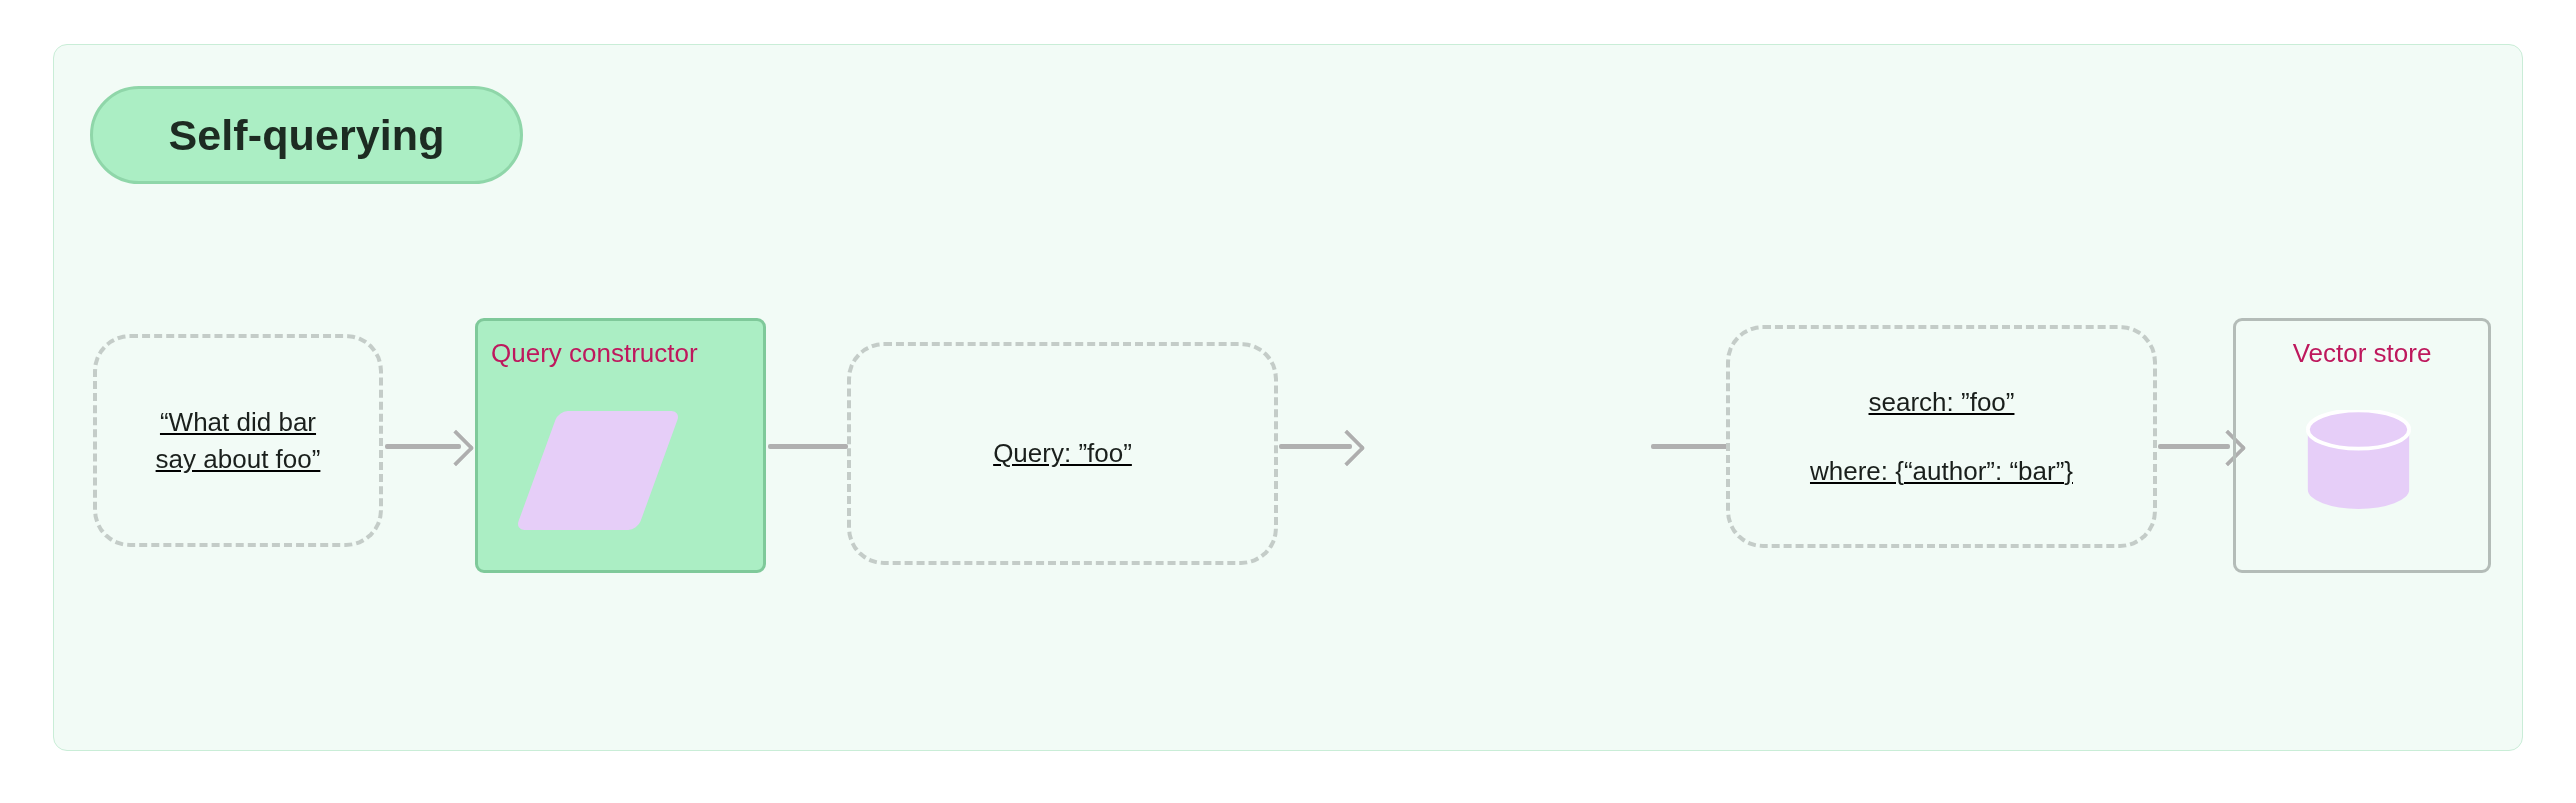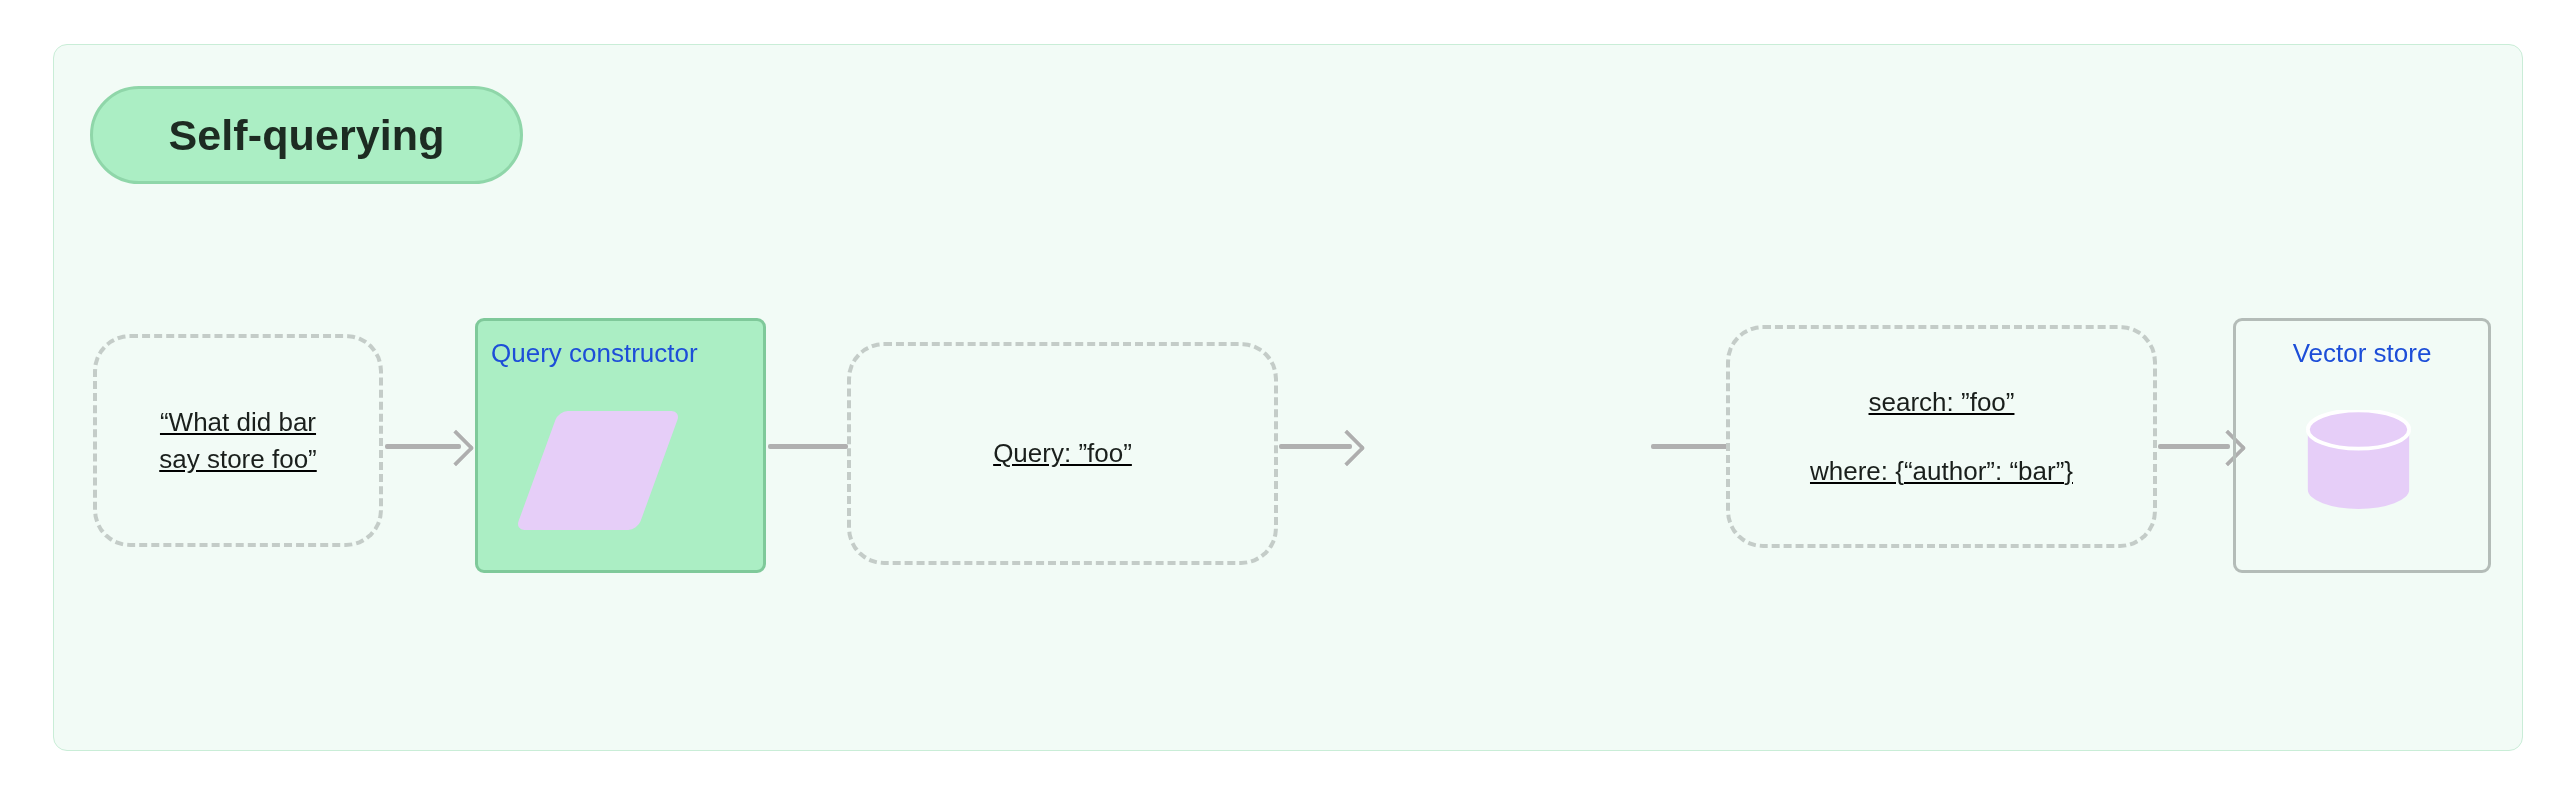--- a/index.html
+++ b/index.html
@@ -95,21 +95,21 @@
     text-align: center;
     white-space: nowrap;
   }
 
   .node-title {
     position: absolute;
     top: 16.7px;
     left: 0;
     right: 0;
     font-size: 26px;
-    color: #1d4ed8;
+    color: #be185d;
     text-align: center;
     line-height: 1.2;
     white-space: nowrap;
   }
   .node-title-left {
     text-align: left;
     left: 13px;
     right: auto;
   }
 
@@ -156,21 +156,21 @@
 <div id="canvas">
 
   <div class="group-container"></div>
 
   <div class="group-pill">
     <span class="group-pill-label">Self-querying</span>
   </div>
 
   <div class="node node-dashed" style="left:93px; top:334px; width:290px; height:213px;">
     <div class="node-text">“What did bar</div>
-    <div class="node-text">say store foo”</div>
+    <div class="node-text">say about foo”</div>
   </div>
 
   <div class="edge" style="left:385px; top:444px; width:76px;"></div>
   <div class="arrowhead" style="left:443px; top:435px;"></div>
 
   <div class="node node-green" style="left:475px; top:318px; width:291px; height:255px;">
     <div class="node-title node-title-left">Query constructor</div>
     <div class="parallelogram"></div>
   </div>
 

